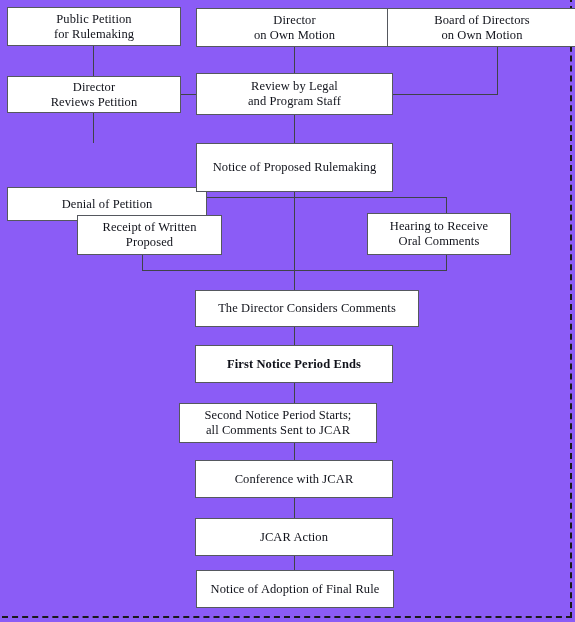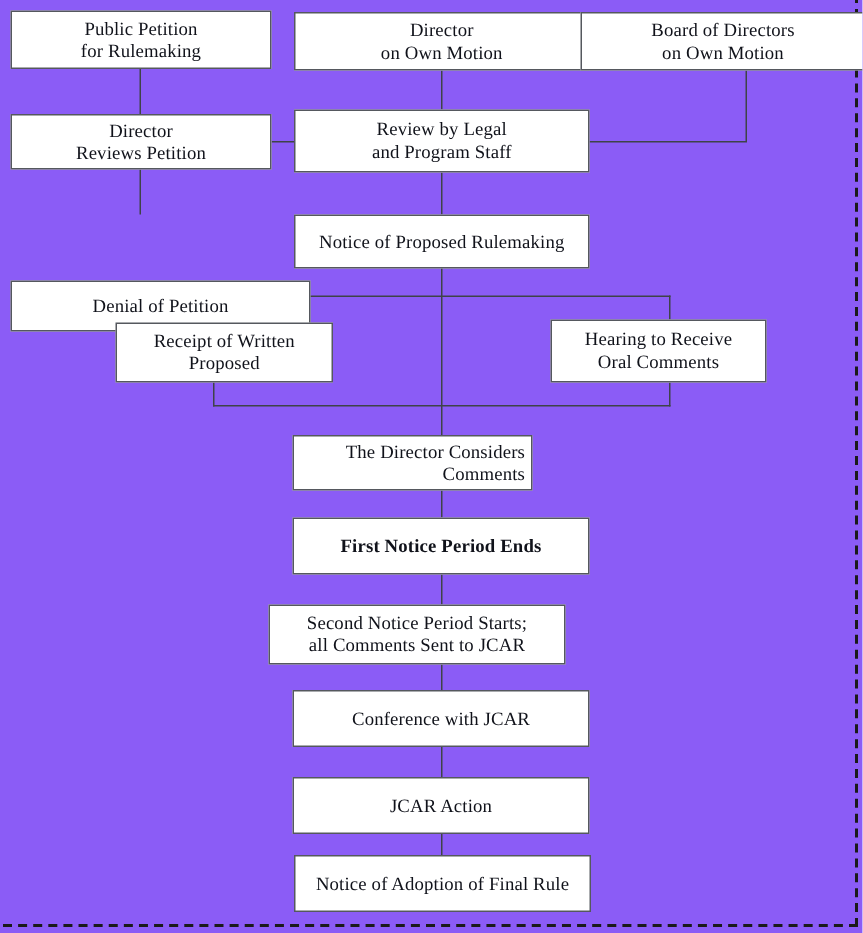--- a/index.html
+++ b/index.html
@@ -117,35 +117,35 @@
 
   <div class="node" style="left:196px; top:73px; width:197px; height:42px;">
     <span class="label">Review by Legal
 and Program Staff</span>
   </div>
 
   <div class="node" style="left:7px; top:143px; width:200px; height:34px;margin-top:44px;">
     <span class="label">Denial of Petition</span>
   </div>
 
-  <div class="node" style="left:196px; top:143px; width:197px; height:36px;text-align:center;">
+  <div class="node" style="left:196px; top:143px; width:197px; height:49px;text-align:center;">
     <span class="label">Notice of Proposed Rulemaking</span>
   </div>
 
   <div class="node" style="left:77px; top:215px; width:145px; height:40px;">
     <span class="label">Receipt of Written
 Proposed</span>
   </div>
 
   <div class="node" style="left:367px; top:213px; width:144px; height:42px;">
     <span class="label">Hearing to Receive
 Oral Comments</span>
   </div>
 
-  <div class="node" style="left:195px; top:290px; width:160px; height:37px;text-align:right;">
+  <div class="node" style="left:195px; top:290px; width:224px; height:37px;text-align:right;">
     <span class="label">The Director Considers Comments</span>
   </div>
 
   <div class="node" style="left:195px; top:345px; width:198px; height:38px;font-weight:bold;">
     <span class="label">First Notice Period Ends</span>
   </div>
 
   <div class="node" style="left:179px; top:403px; width:198px; height:40px;">
     <span class="label">Second Notice Period Starts;
 all Comments Sent to JCAR</span>

